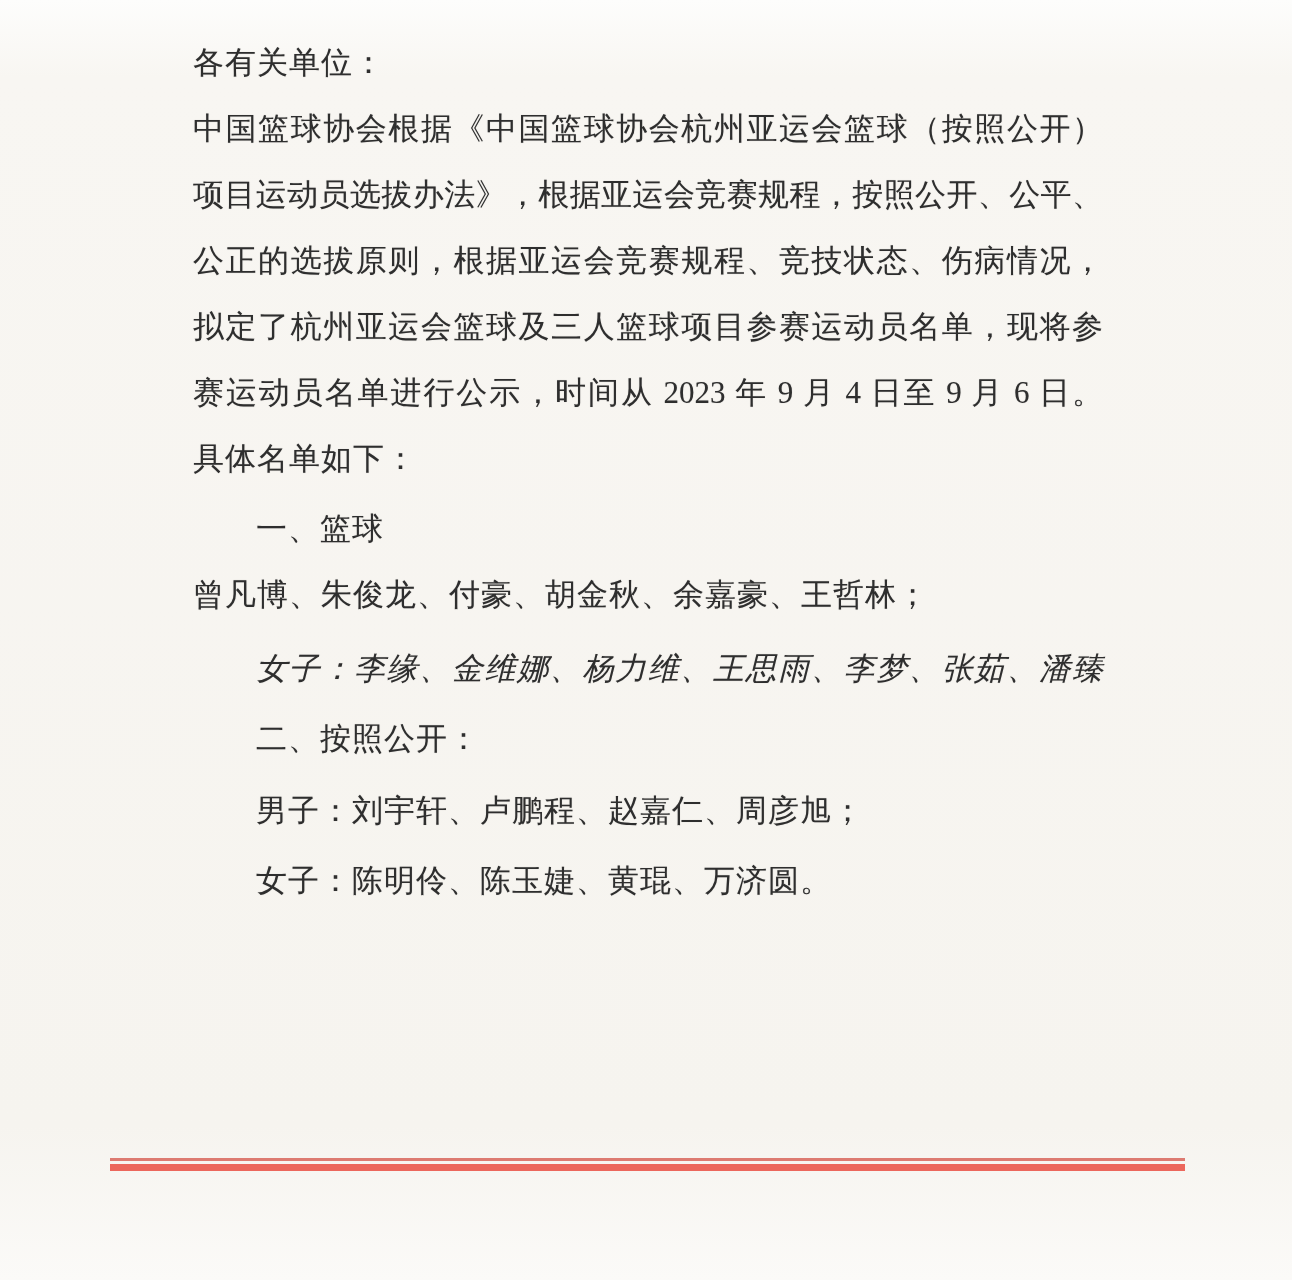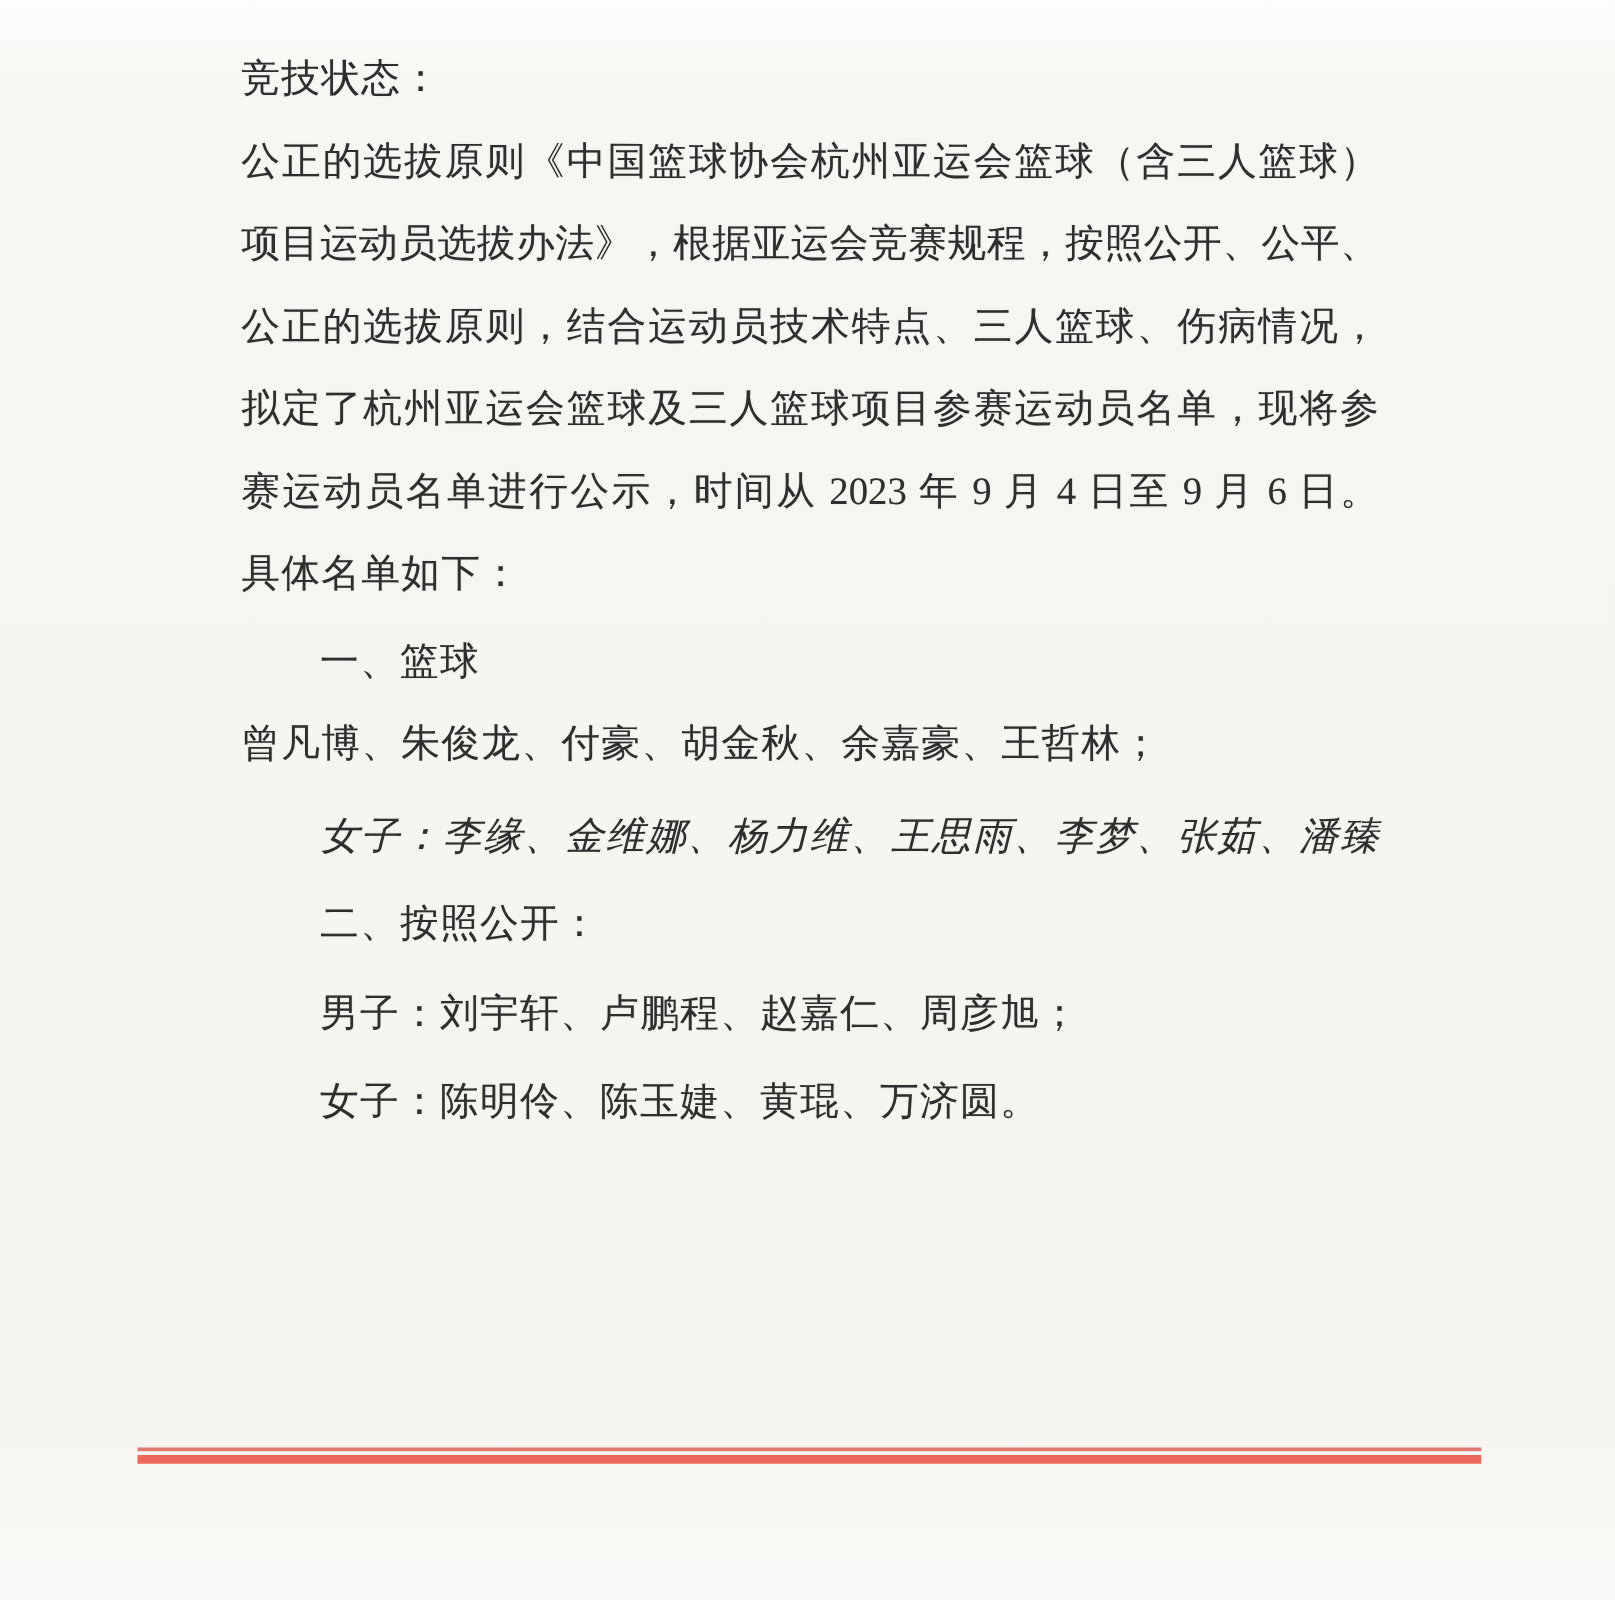--- a/index.html
+++ b/index.html
@@ -64,24 +64,24 @@
   .divider-thick {
     height: 7px;
     background: #ec675c;
   }
 </style>
 </head>
 <body>
 
 <div class="page">
   <div class="doc-body">
-    <div class="line">竞技状态：</div>
-    <div class="line justify">公正的选拔原则《中国篮球协会杭州亚运会篮球（含三人篮球）</div>
+    <div class="line">各有关单位：</div>
+    <div class="line justify">中国篮球协会根据《中国篮球协会杭州亚运会篮球（按照公开）</div>
     <div class="line justify">项目运动员选拔办法》，根据亚运会竞赛规程，按照公开、公平、</div>
-    <div class="line justify">公正的选拔原则，结合运动员技术特点、三人篮球、伤病情况，</div>
+    <div class="line justify">公正的选拔原则，根据亚运会竞赛规程、竞技状态、伤病情况，</div>
     <div class="line justify">拟定了杭州亚运会篮球及三人篮球项目参赛运动员名单，现将参</div>
     <div class="line justify">赛运动员名单进行公示，时间从 2023 年 9 月 4 日至 9 月 6 日。</div>
     <div class="line">具体名单如下：</div>
     <div class="line indent mt-4">一、篮球</div>
     <div class="line">曾凡博、朱俊龙、付豪、胡金秋、余嘉豪、王哲林；</div>
     <div class="line indent justify mt-8">女子：李缘、金维娜、杨力维、王思雨、李梦、张茹、潘臻</div>
     <div class="line indent mt-4">二、按照公开：</div>
     <div class="line indent mt-6">男子：刘宇轩、卢鹏程、赵嘉仁、周彦旭；</div>
     <div class="line indent mt-4">女子：陈明伶、陈玉婕、黄琨、万济圆。</div>
   </div>

